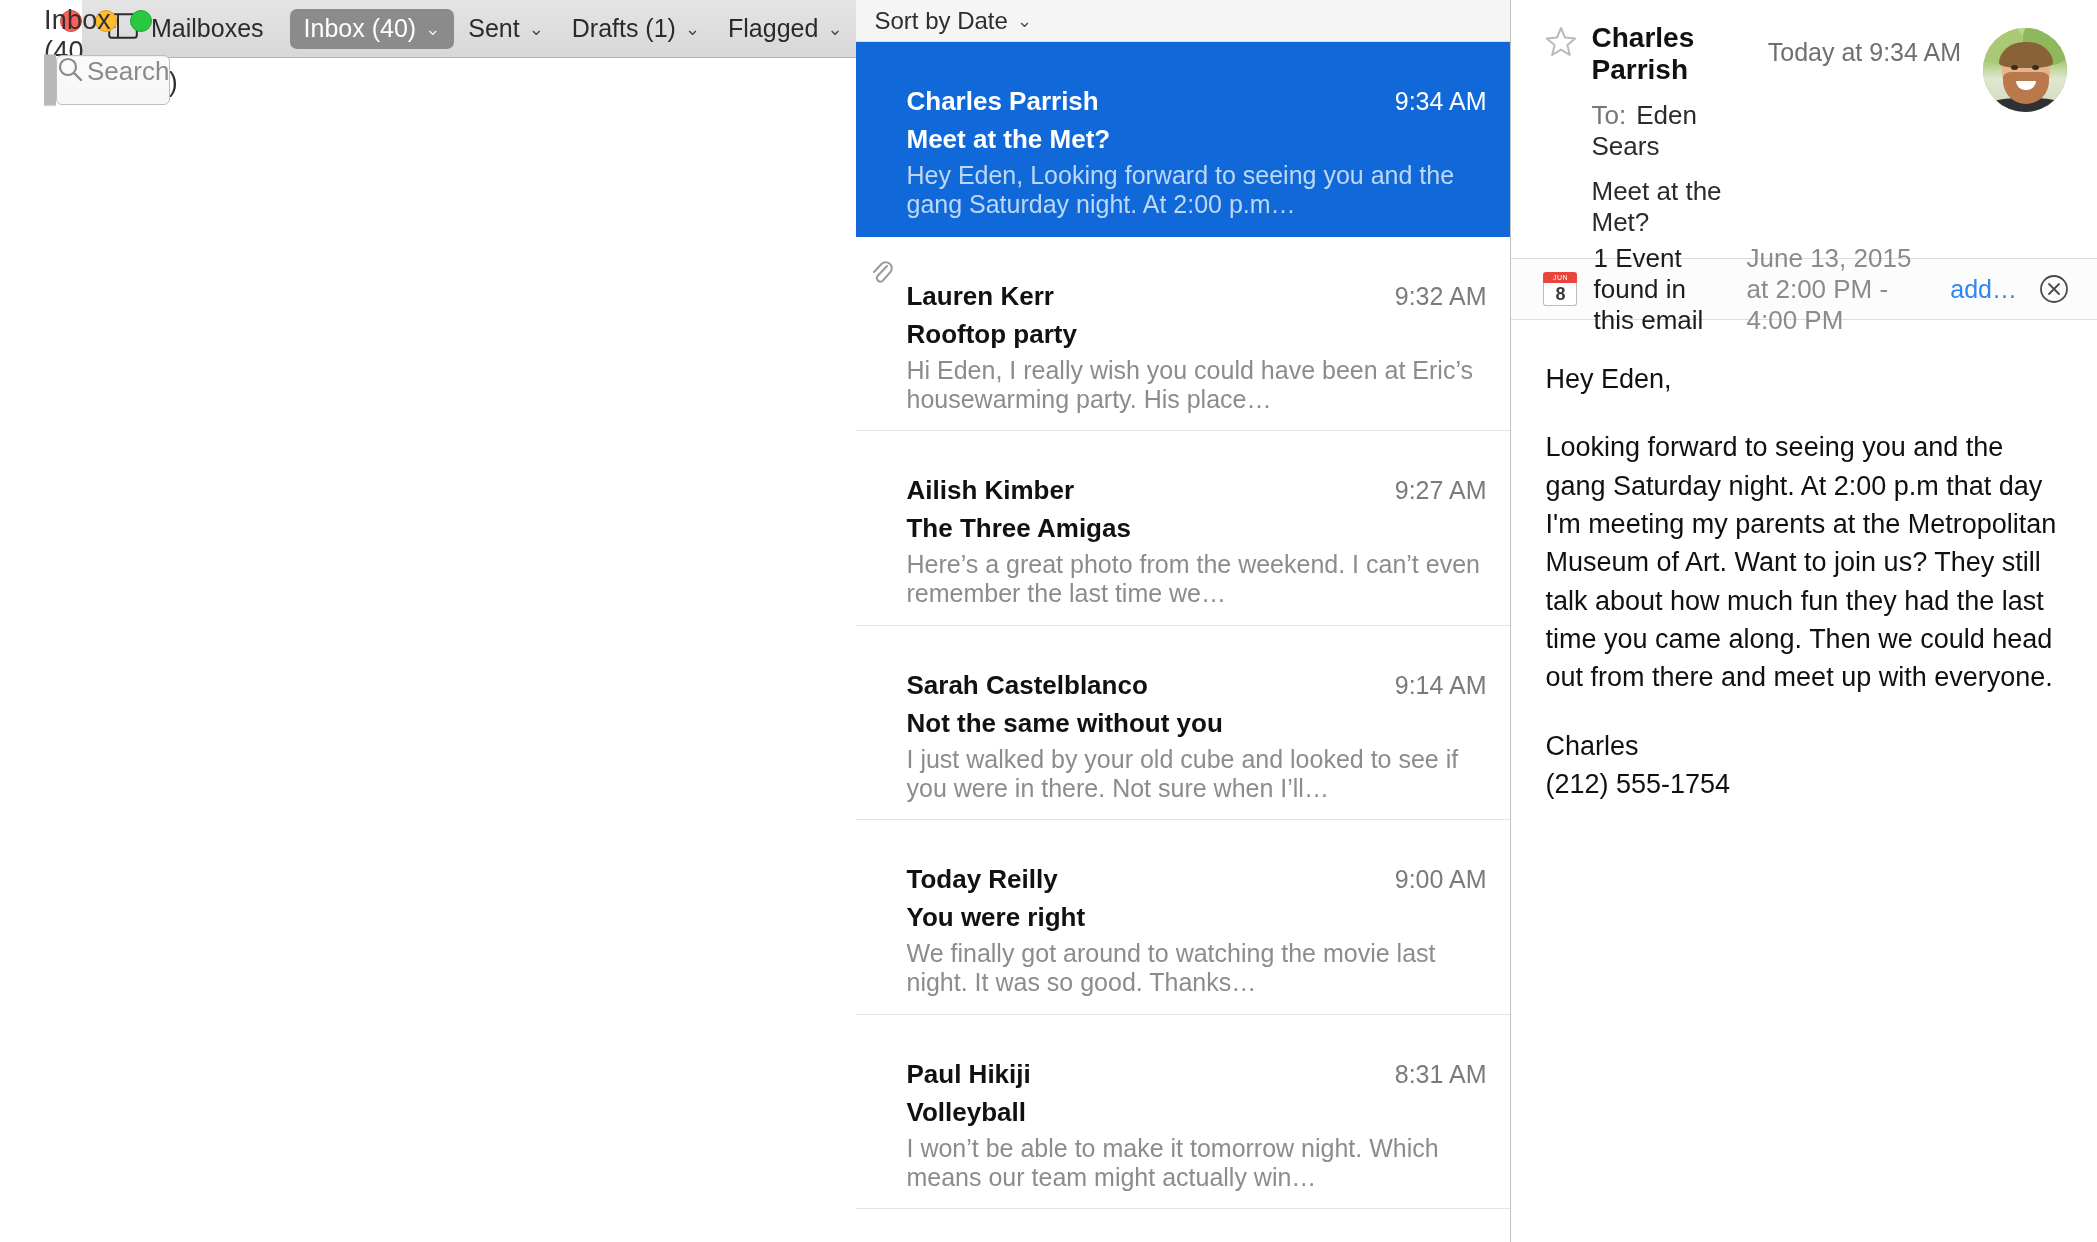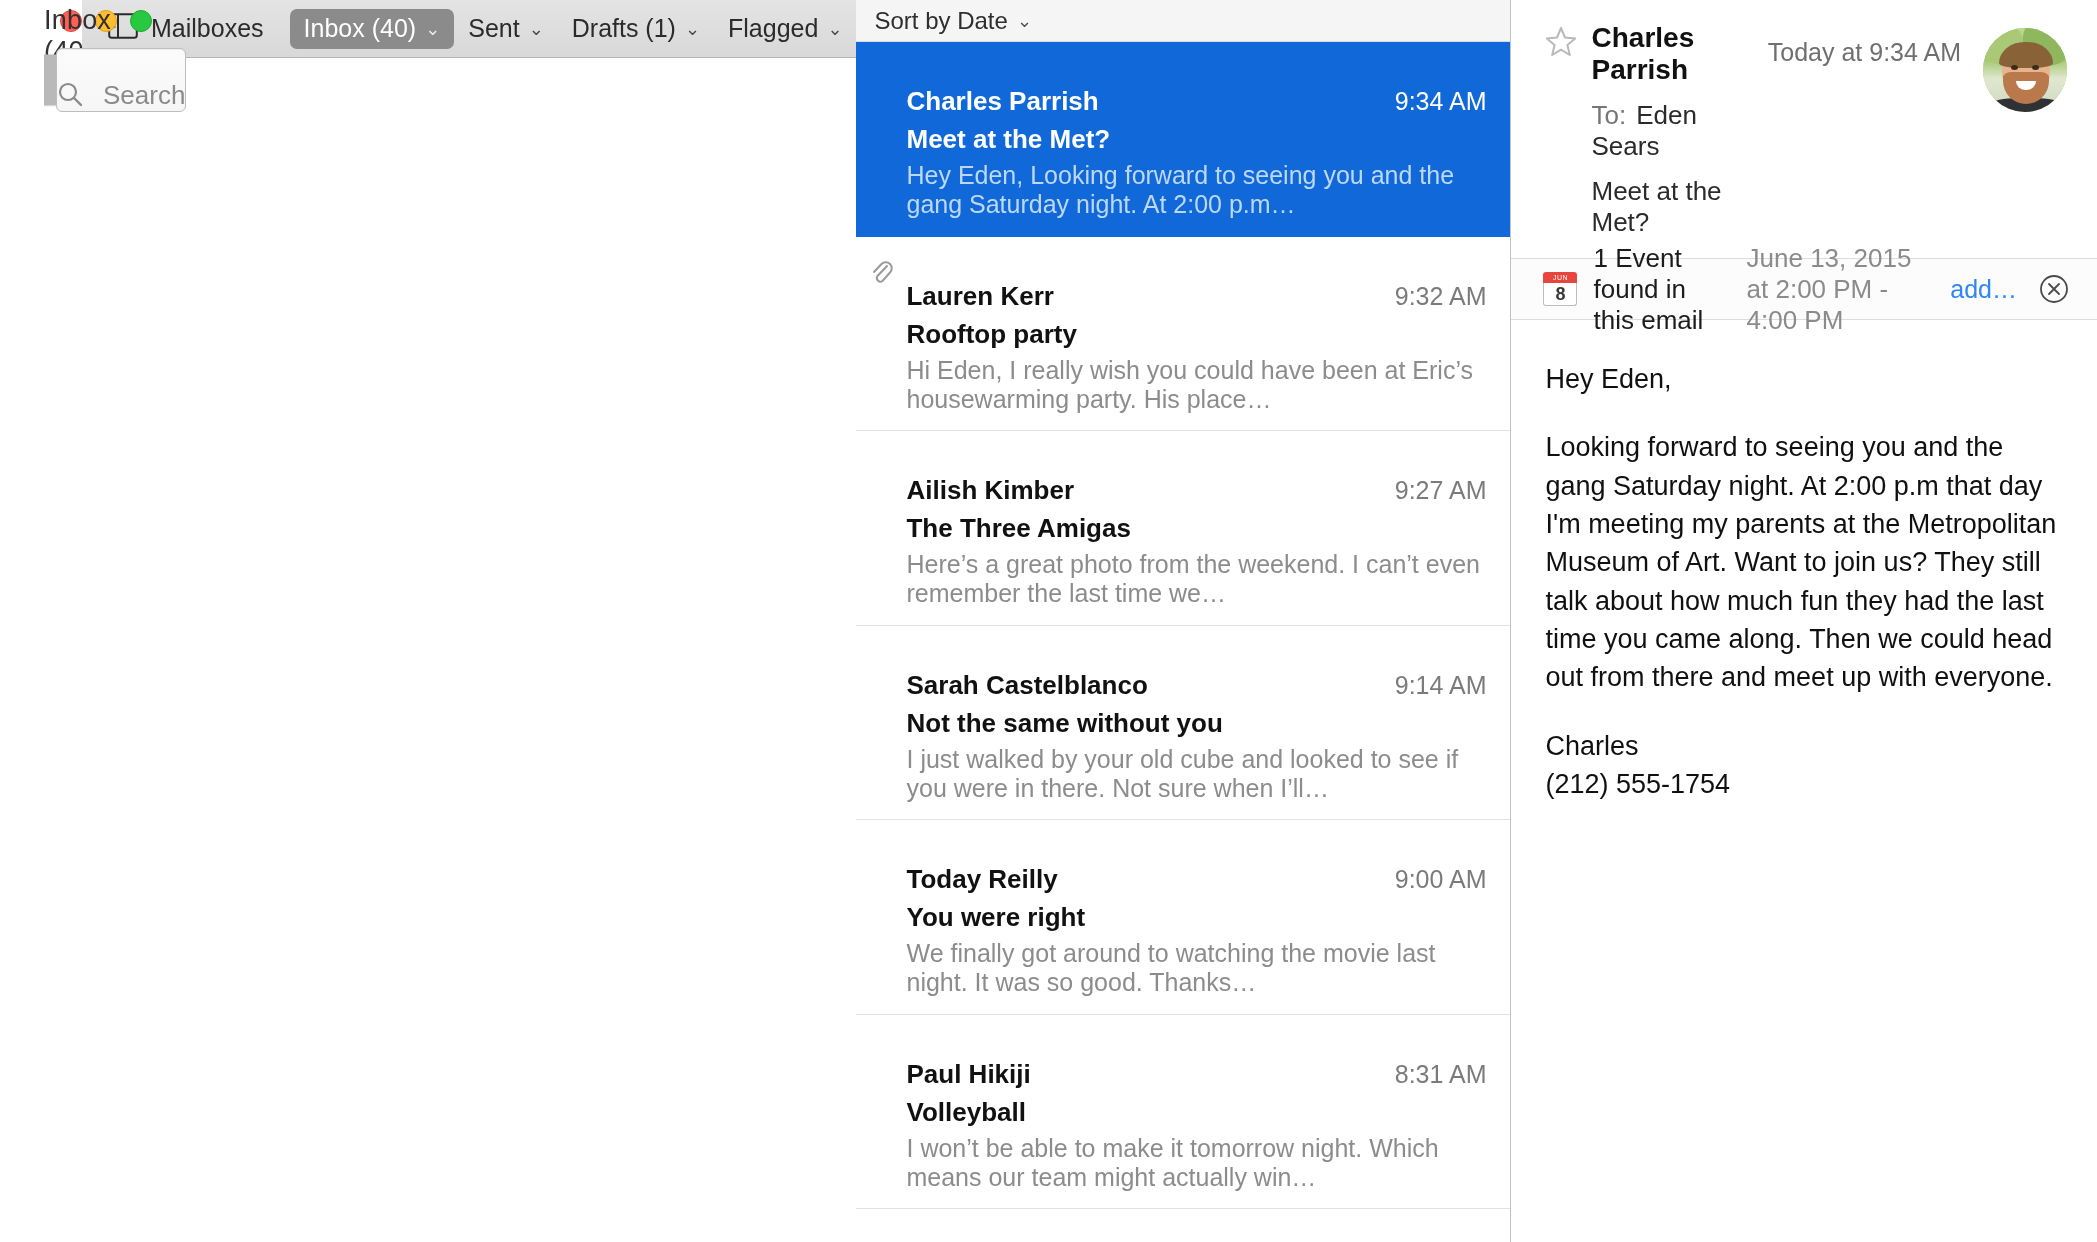--- a/index.html
+++ b/index.html
@@ -61,26 +61,26 @@
   .tb-btn svg { display: block; }
   .spacer-a { width: 16px; }
   .spacer-b { width: 22px; }
   .spacer-c { width: 68px; }
   .spacer-d { width: 26px; }
   .spacer-e { width: 28px; }
   .spacer-f { width: 24px; }
 
   .search-box {
     margin-left: auto; margin-right: 26px;
-    width: 772px; height: 64px;
+    width: 772px; height: 50px;
     background: linear-gradient(to bottom,#fbfbfb,#f6f6f6);
     border: 1px solid #bdbdbd;
     border-radius: 6px;
-    display: flex; align-items: flex-end; justify-content: center;
-    gap: 20px;
+    display: flex; align-items: flex-start; justify-content: center;
+    gap: 4px;
     box-shadow: 0 1px 1px rgba(0,0,0,.05) inset;
   }
   .search-placeholder { font-size: 26px; color: #8a8a8a; }
 
   
   .favbar {
     height: 58px; flex: none;
     background: linear-gradient(to bottom,#e4e4e4,#d8d8d8);
     border-bottom: 1px solid #b4b4b4;
     display: flex; align-items: center;

